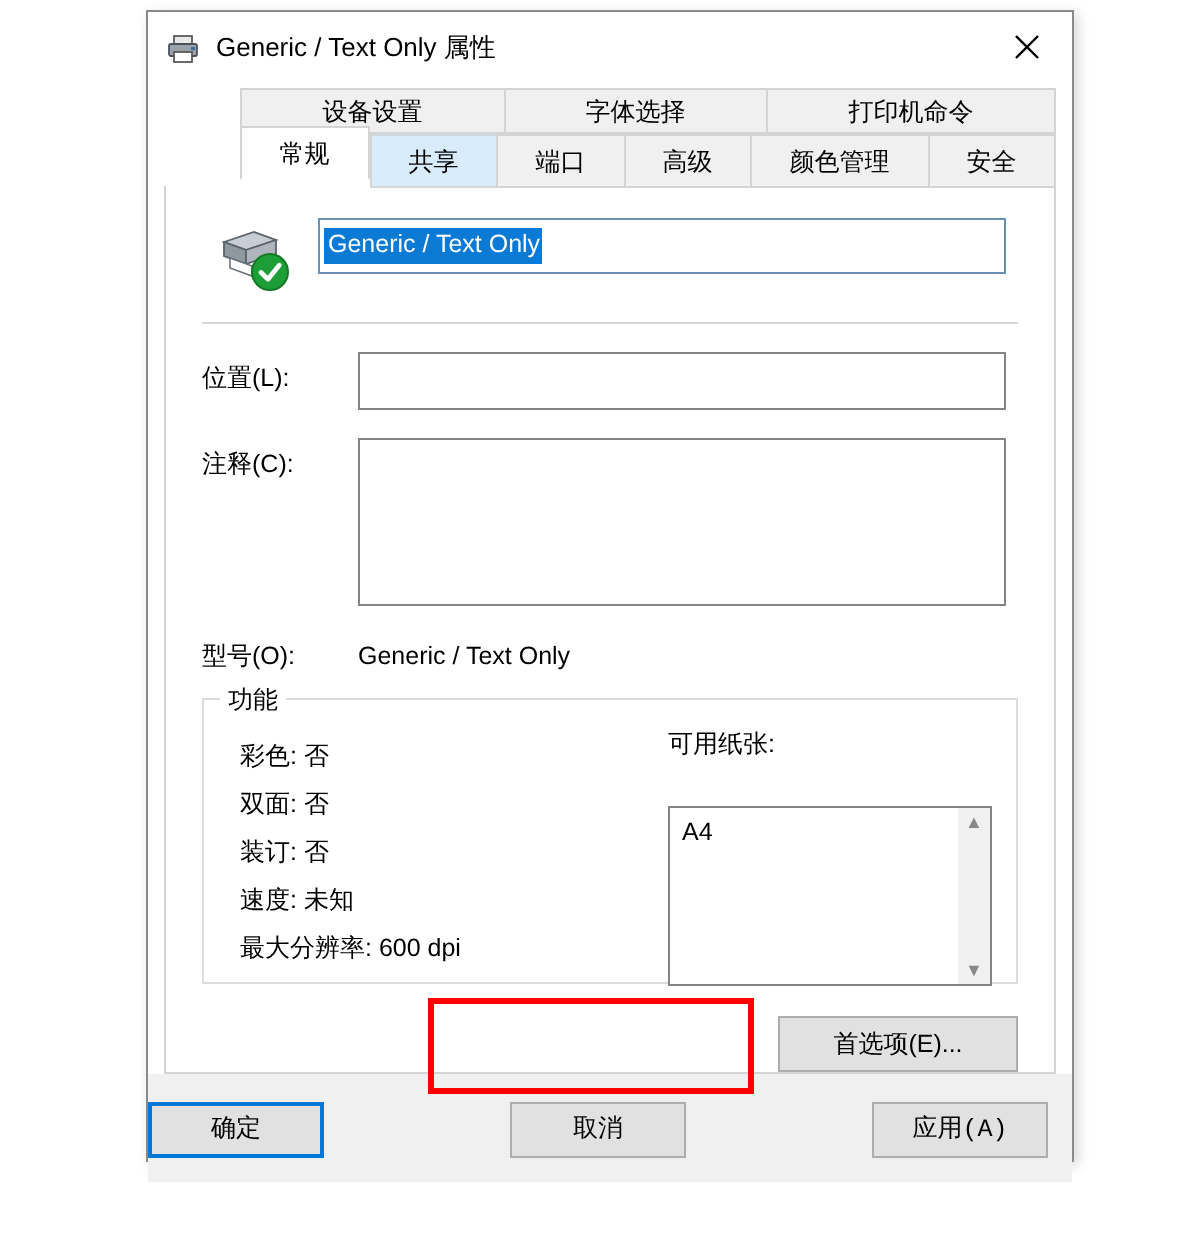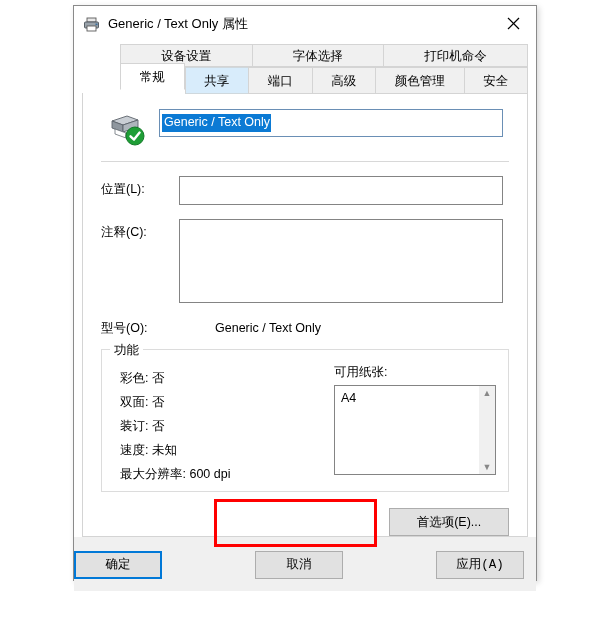--- a/index.html
+++ b/index.html
@@ -197,21 +197,20 @@
   }
   #location-input { height: 29px; }
   #comment-input { height: 84px; }
 
   
   #model-row {
     display: flex;
     padding: 0 18px;
     margin-top: 17px;
     align-items: baseline;
-    gap: 36px;
   }
   #model-label { width: 78px; flex: 0 0 78px; font-size: 12.5px; }
   #model-value { font-size: 12.5px; }
 
   
   #features-group {
     margin: 12px 18px 0 18px;
     border: 1px solid #dcdcdc;
     position: relative;
     padding: 14px 12px 12px 12px;
@@ -239,21 +238,21 @@
     font-size: 12.5px;
     line-height: 24px;
     white-space: nowrap;
   }
   #paper-section {
     flex: 1 1 auto;
     padding-left: 4px;
   }
   #paper-label {
     font-size: 12.5px;
-    margin-bottom: 4px;
+    margin-bottom: 22px;
   }
   #paper-listbox {
     border: 1px solid #848484;
     background: #ffffff;
     height: 90px;
     box-sizing: border-box;
     display: flex;
     position: relative;
   }
   #paper-items {

